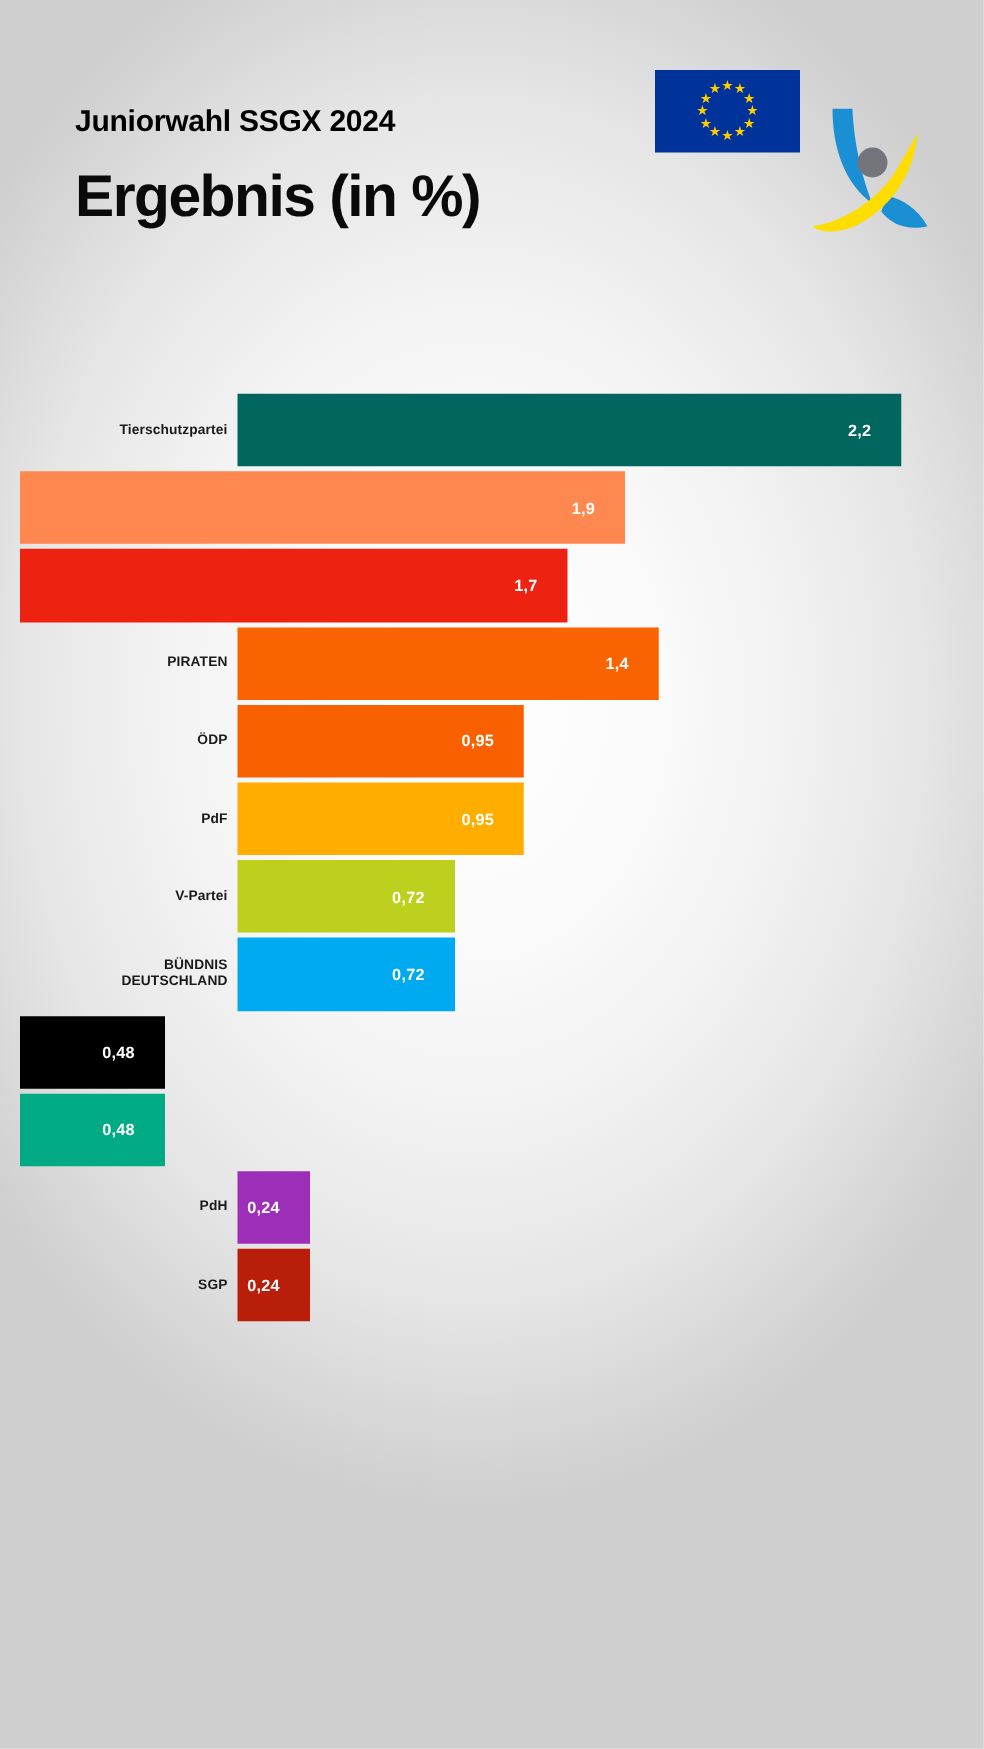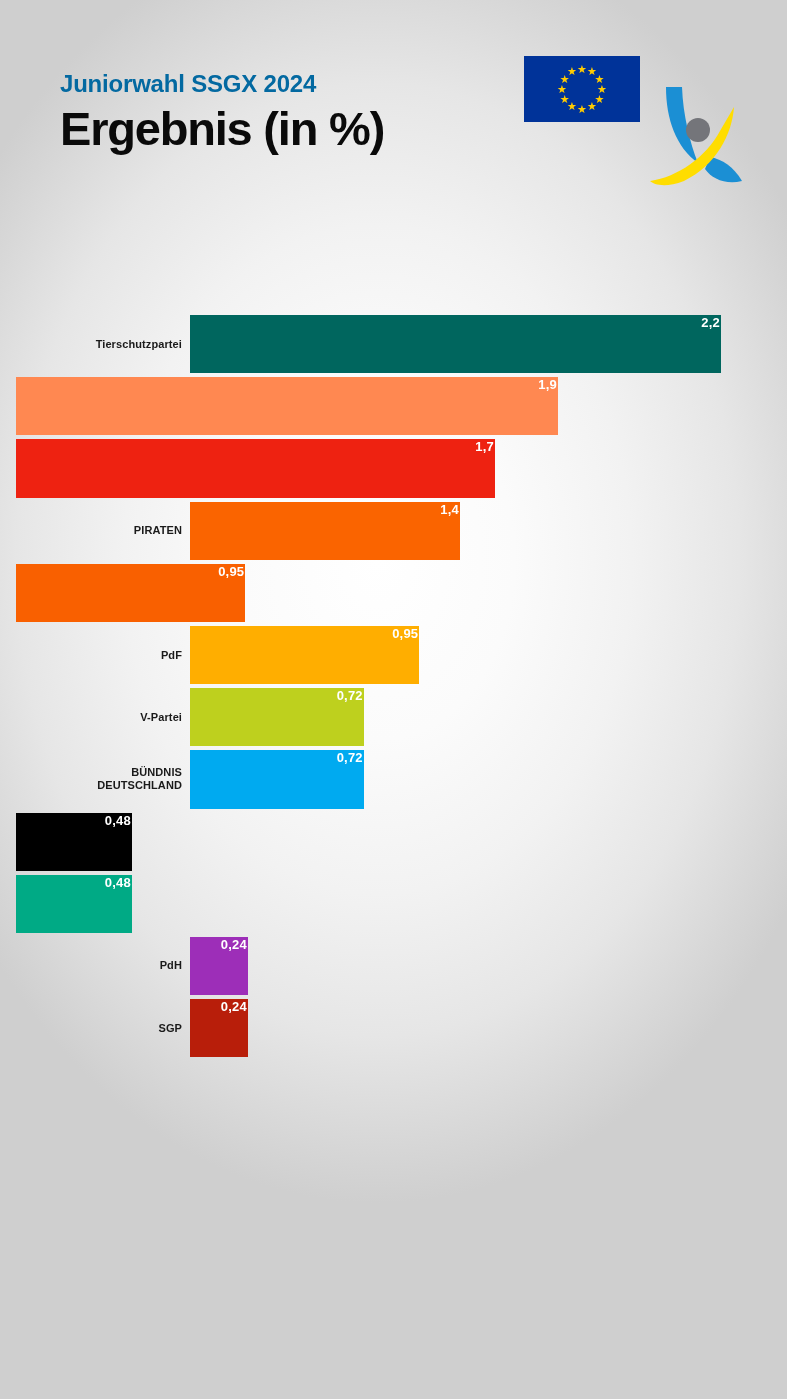--- a/index.html
+++ b/index.html
@@ -24,33 +24,34 @@
   }
 
   #title-block {
     position:absolute;
     left:60px; top:70px;
   }
 
   #title-small {
     font-size:24px;
     font-weight:700;
-    color:#0369a1;
+    color:#000000;
     letter-spacing:-0.2px;
     line-height:28px;
     white-space:nowrap;
+    margin-top:14px;
   }
 
   #title-large {
     font-size:47px;
     font-weight:700;
     color:#0a0a0a;
     letter-spacing:-1.2px;
     line-height:58px;
-    margin-top:2px;
+    margin-top:16px;
     white-space:nowrap;
   }
 
   
   #eu-flag {
     position:absolute;
     left:524px; top:56px;
     width:116px; height:66px;
     background:#003399;
   }
@@ -103,23 +104,23 @@
   .bar-area {
     position:relative;
     flex:1 1 auto;
     padding-top:2px;
     padding-bottom:2px;
   }
 
   .bar {
     height:100%;
     display:flex;
-    align-items:flex-start;
+    align-items:center;
     justify-content:flex-end;
-    padding-right:1px;
+    padding-right:24px;
   }
 
   .bar-value {
     font-size:13px;
     font-weight:700;
     color:#ffffff;
     letter-spacing:0.2px;
     white-space:nowrap;
   }
 </style>
@@ -167,41 +168,42 @@
     <div class="bar-row">
       <div class="bar-label">Tierschutzpartei</div>
       <div class="bar-area">
         <div class="bar" style="width: 531px; background: rgb(0, 102, 94);">
           <span class="bar-value">2,2</span>
         </div>
       </div>
     </div>
     <div class="bar-row">
       <div class="bar-area">
-        <div class="bar" style="width: 542px; background: rgb(255, 136, 81);">
+        <div class="bar" style="width: 484px; background: rgb(255, 136, 81);">
           <span class="bar-value">1,9</span>
         </div>
       </div>
     </div>
     <div class="bar-row">
       <div class="bar-area">
-        <div class="bar" style="width: 479px; background: rgb(238, 34, 17);">
+        <div class="bar" style="width: 438px; background: rgb(238, 34, 17);">
           <span class="bar-value">1,7</span>
         </div>
       </div>
     </div>
     <div class="bar-row">
       <div class="bar-label">PIRATEN</div>
       <div class="bar-area">
-        <div class="bar" style="width: 270px; background: rgb(250, 100, 0);">
+        <div class="bar" style="width: 337px; background: rgb(250, 100, 0);">
           <span class="bar-value">1,4</span>
         </div>
       </div>
     </div>
     <div class="bar-row">
+      <div class="bar-label">ÖDP</div>
       <div class="bar-area">
         <div class="bar" style="width: 229.295px; background: rgb(249, 96, 0);">
           <span class="bar-value">0,95</span>
         </div>
       </div>
     </div>
     <div class="bar-row">
       <div class="bar-label">PdF</div>
       <div class="bar-area">
         <div class="bar" style="width: 229.295px; background: rgb(255, 174, 0);">

